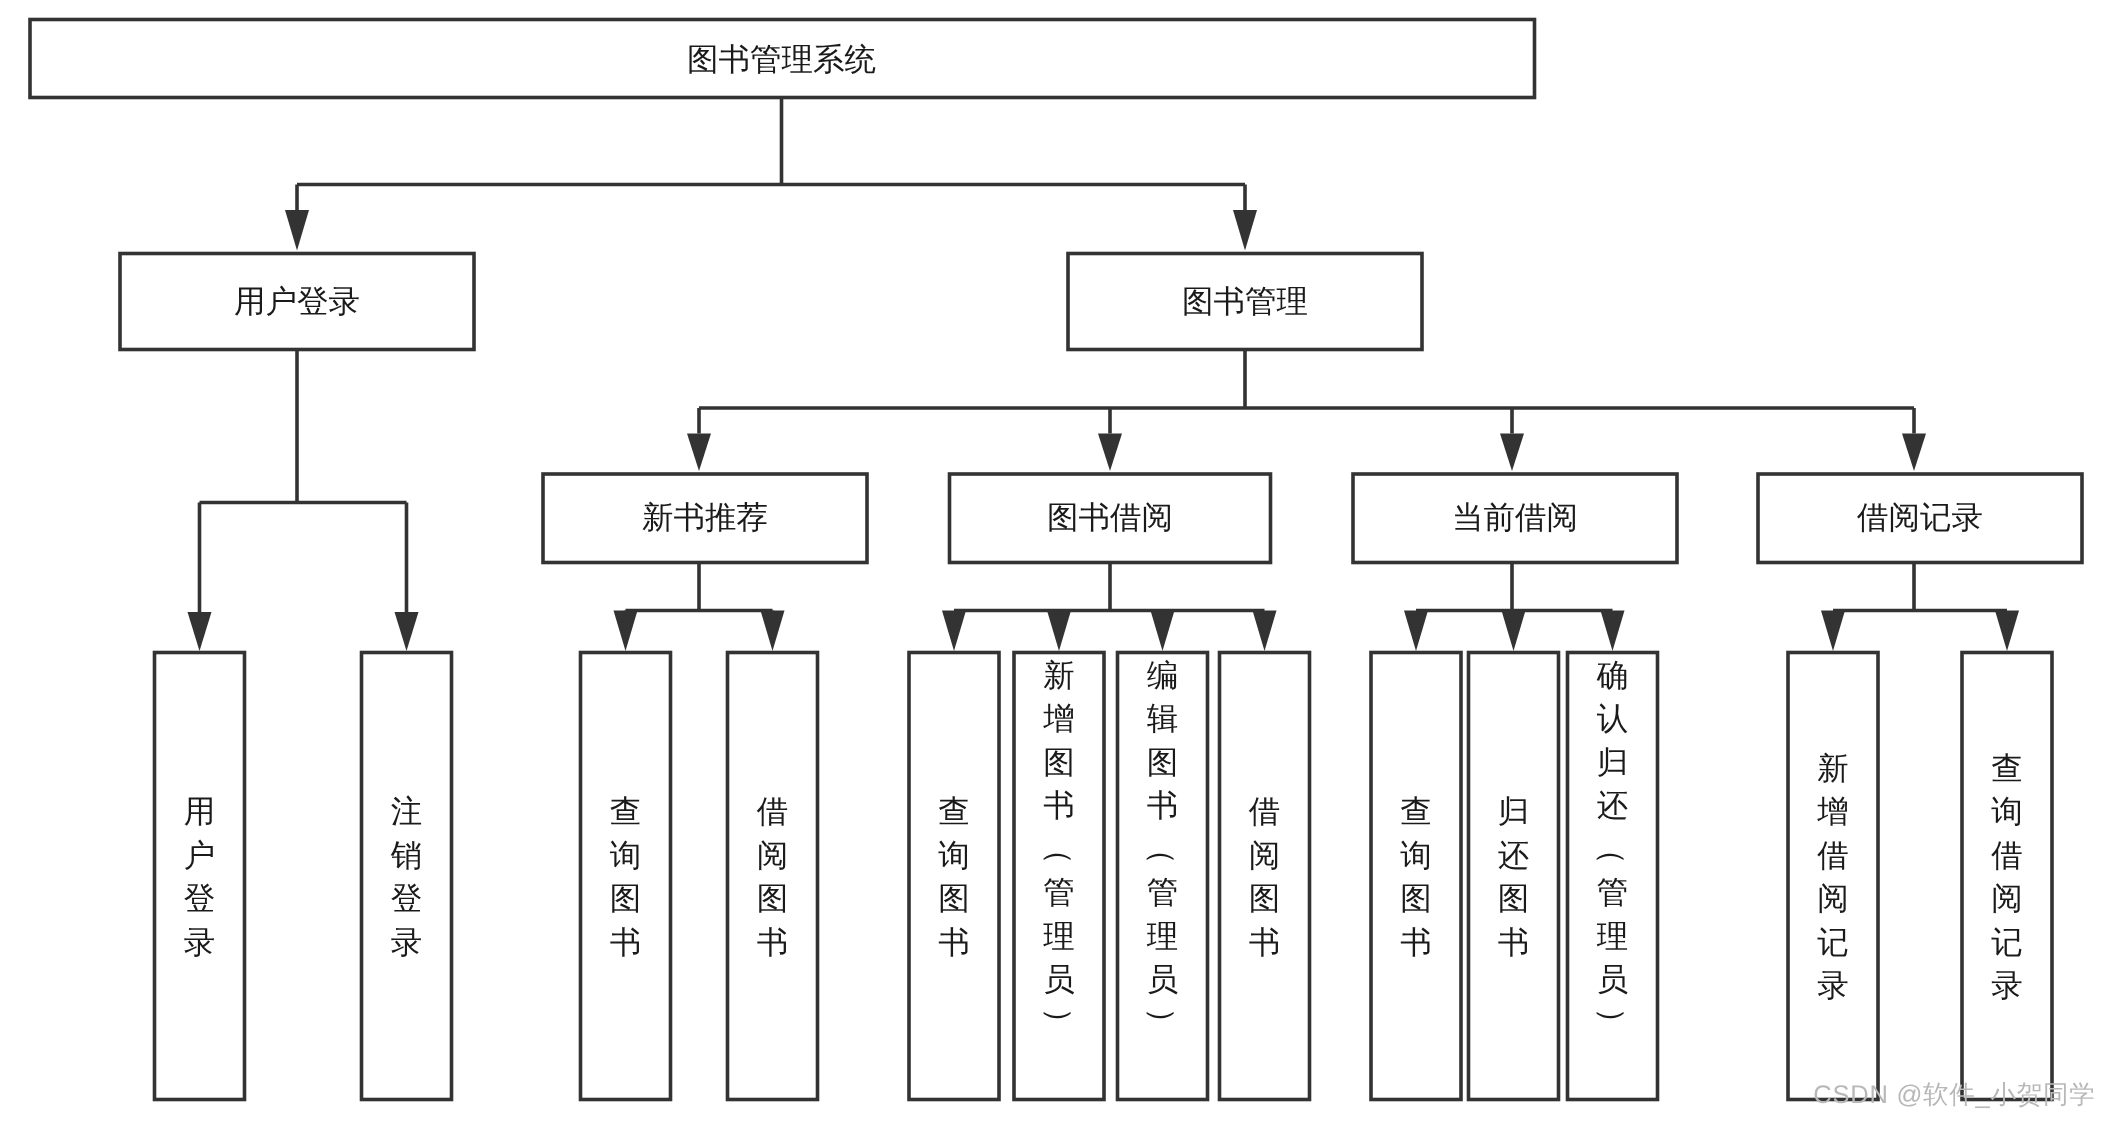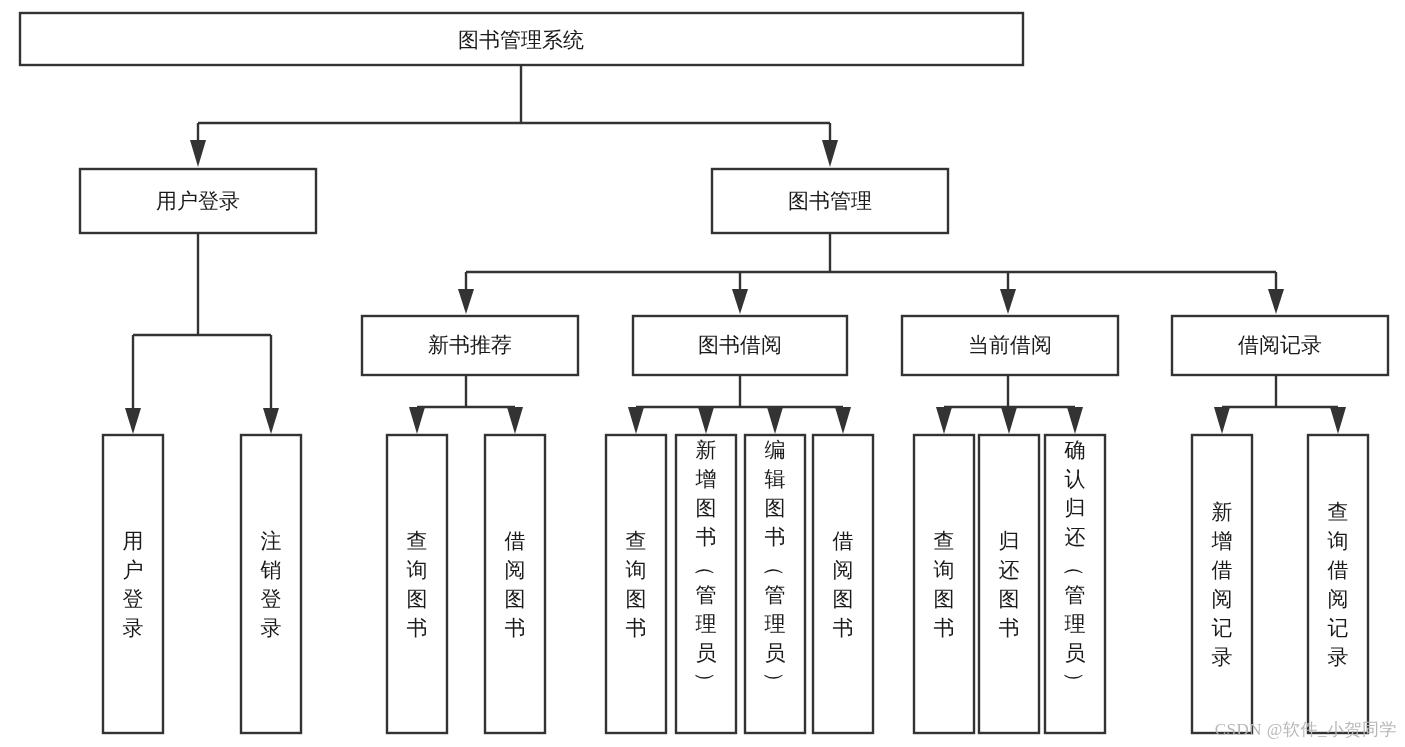--- a/index.html
+++ b/index.html
@@ -51,21 +51,21 @@
     stroke-linecap: butt;
   }
   .arrow-head {
     fill: #333333;
     stroke: none;
   }
   .watermark {
     position: absolute;
     right: 8px;
     bottom: 6px;
-    font-family: Liberation Serif, serif;
+    font-family: Liberation Sans, sans-serif;
     font-size: 17px;
     color: #b8b8b8;
     letter-spacing: 0.5px;
     white-space: nowrap;
     user-select: none;
   }
 </style>
 </head>
 <body>
 

